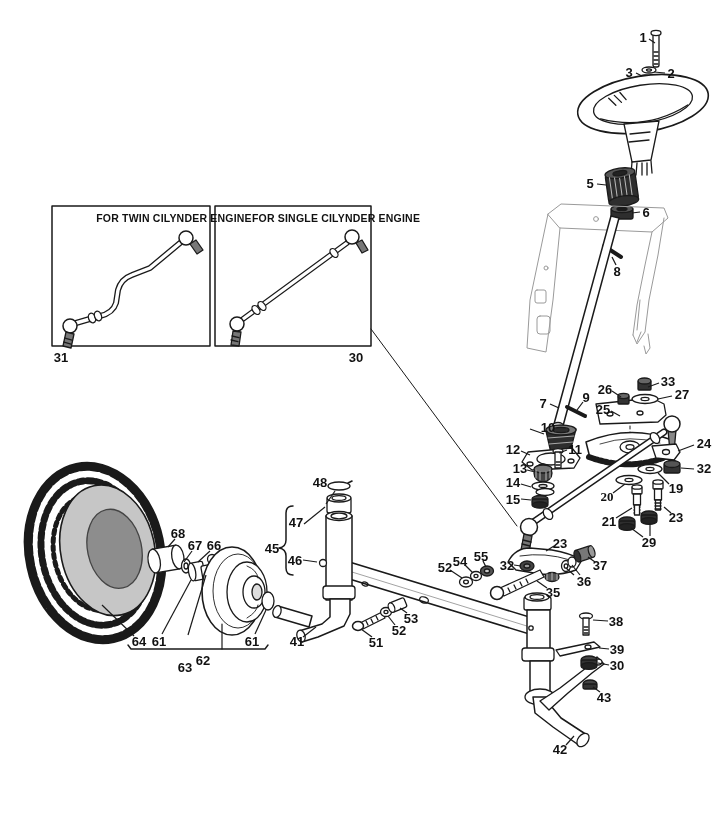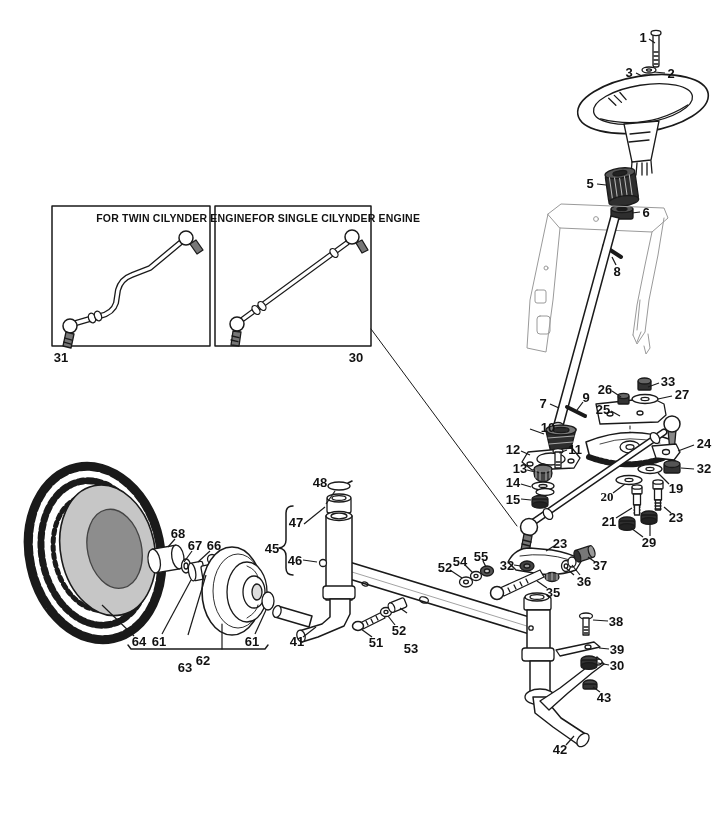--- a/index.html
+++ b/index.html
@@ -430,21 +430,21 @@
       <span class="plabel" style="left: 617px; top: 665px;">30</span>
       <span class="plabel" style="left: 297px; top: 641px;">41</span>
       <span class="plabel" style="left: 560px; top: 749px;">42</span>
       <span class="plabel" style="left: 604px; top: 697px;">43</span>
       <span class="plabel" style="left: 272px; top: 548px;">45</span>
       <span class="plabel" style="left: 295px; top: 560px;">46</span>
       <span class="plabel" style="left: 296px; top: 522px;">47</span>
       <span class="plabel" style="left: 320px; top: 482px;">48</span>
       <span class="plabel" style="left: 376px; top: 642px;">51</span>
       <span class="plabel" style="left: 399px; top: 630px;">52</span>
-      <span class="plabel" style="left: 411px; top: 648px;">53</span>
+      <span class="plabel" style="left: 411px; top: 618px;">53</span>
       <span class="plabel" style="left: 445px; top: 567px;">52</span>
       <span class="plabel" style="left: 460px; top: 561px;">54</span>
       <span class="plabel" style="left: 481px; top: 556px;">55</span>
       <span class="plabel" style="left: 159px; top: 641px;">61</span>
       <span class="plabel" style="left: 252px; top: 641px;">61</span>
       <span class="plabel" style="left: 203px; top: 660px;">62</span>
       <span class="plabel" style="left: 185px; top: 642px; margin-top: 25px;">63</span>
       <span class="plabel" style="left: 139px; top: 641px;">64</span>
       <span class="plabel" style="left: 214px; top: 545px;">66</span>
       <span class="plabel" style="left: 195px; top: 545px;">67</span>

